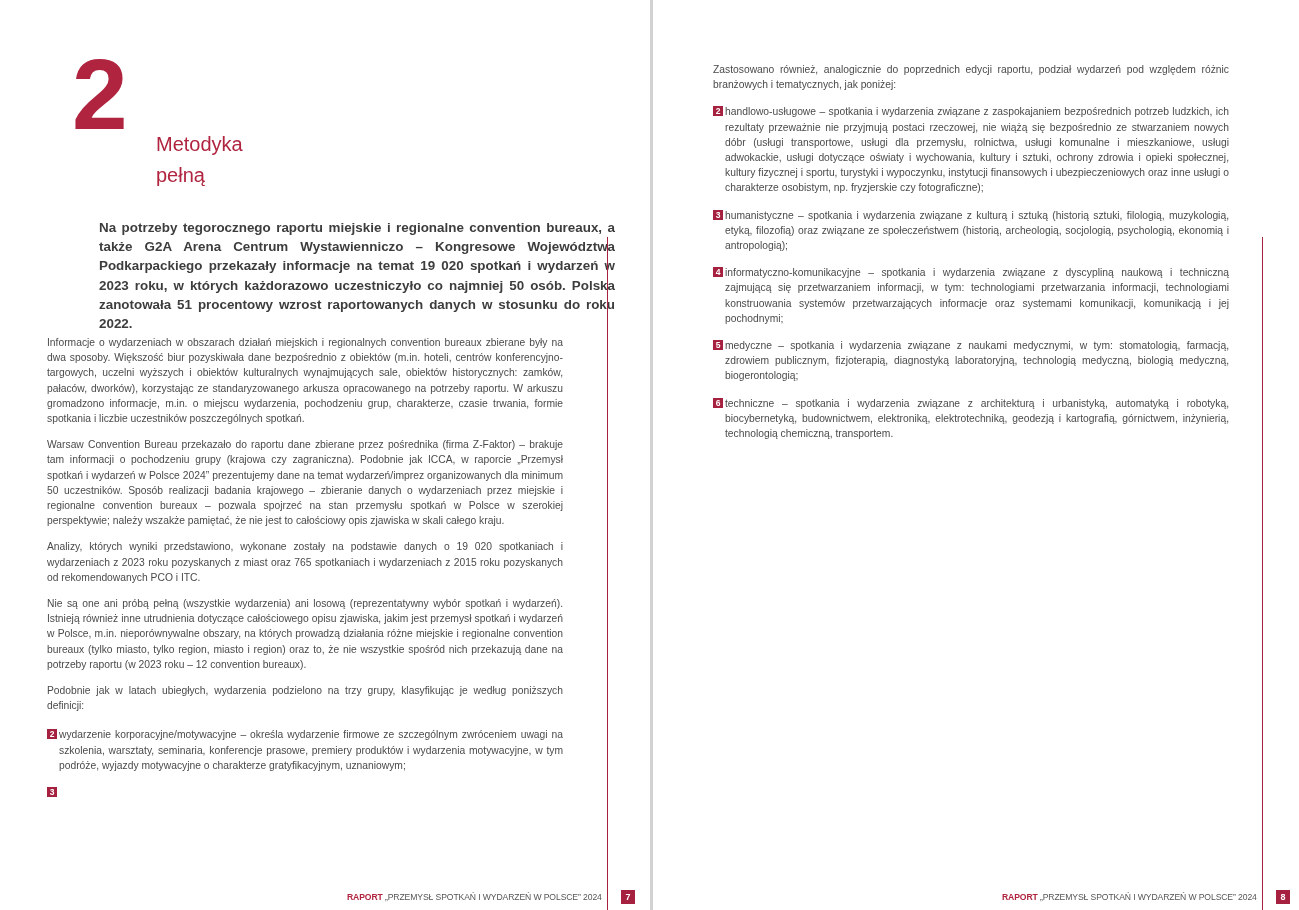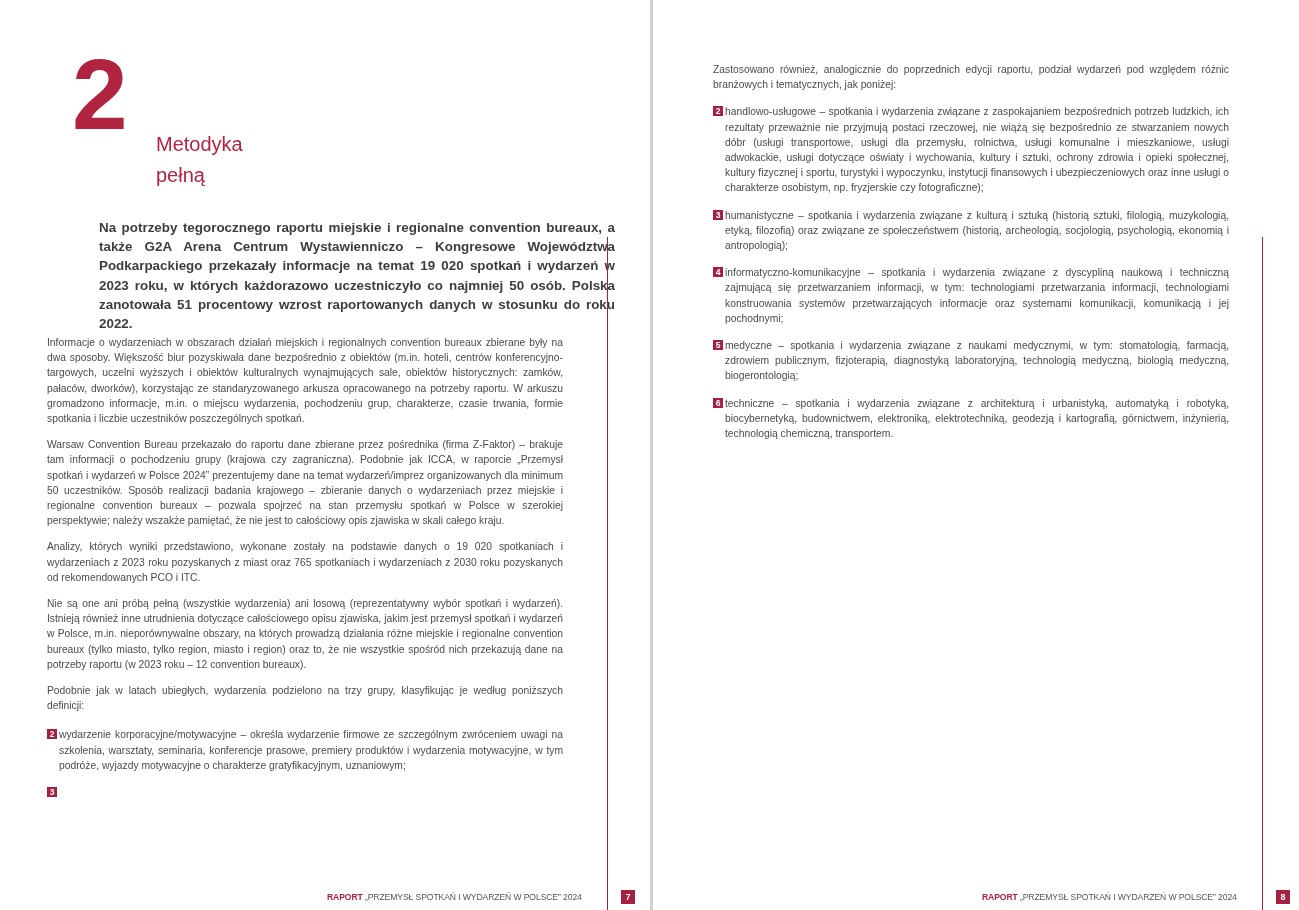--- a/index.html
+++ b/index.html
@@ -23,40 +23,40 @@
   .body { position:absolute; width:516px; font-size:10.3px; line-height:15.2px; color:#4a4a4a; text-align:justify; }
   .body p { margin:0 0 11px 0; }
   .li { position:relative; padding-left:12px; margin:0 0 12px 0; }
   .badge { position:absolute; left:0; top:2px; width:10px; height:10px; background:#a6213f; color:#fff;
            font-size:8.5px; font-weight:bold; line-height:10px; text-align:center; }
 
   #body-left { left:47px; top:335px; }
   #body-right { left:60px; top:62px; width:516px; }
 
   .footer { position:absolute; top:892px; font-size:8.6px; color:#555; letter-spacing:-0.1px; }
-  .footer .brand { color:#b0243f; font-weight:bold; }
+  .footer .brand { color:#b0243f; font-weight:bold;margin-left:20px; }
   .pageno { position:absolute; top:890px; width:14px; height:14px; background:#a6213f; color:#fff;
             font-size:9px; font-weight:bold; text-align:center; line-height:14px; }
 </style>
 </head>
 <body>
 
 <div class="page" id="page-left">
   <div class="chapter-num">2</div>
   <div class="chapter-title">
     <div>Metodyka</div>
     <div>pełną</div>
   </div>
 
   <div class="lead">Na potrzeby tegorocznego raportu miejskie i regionalne convention bureaux, a także G2A Arena Centrum Wystawienniczo – Kongresowe Województwa Podkarpackiego przekazały informacje na temat 19 020 spotkań i wydarzeń w 2023 roku, w których każdorazowo uczestniczyło co najmniej 50 osób. Polska zanotowała 51 procentowy wzrost raportowanych danych w stosunku do roku 2022.</div>
 
   <div class="body" id="body-left">
     <p>Informacje o wydarzeniach w obszarach działań miejskich i regionalnych convention bureaux zbierane były na dwa sposoby. Większość biur pozyskiwała dane bezpośrednio z obiektów (m.in. hoteli, centrów konferencyjno-targowych, uczelni wyższych i obiektów kulturalnych wynajmujących sale, obiektów historycznych: zamków, pałaców, dworków), korzystając ze standaryzowanego arkusza opracowanego na potrzeby raportu. W arkuszu gromadzono informacje, m.in. o miejscu wydarzenia, pochodzeniu grup, charakterze, czasie trwania, formie spotkania i liczbie uczestników poszczególnych spotkań.</p>
     <p>Warsaw Convention Bureau przekazało do raportu dane zbierane przez pośrednika (firma Z-Faktor) – brakuje tam informacji o pochodzeniu grupy (krajowa czy zagraniczna). Podobnie jak ICCA, w raporcie „Przemysł spotkań i wydarzeń w Polsce 2024” prezentujemy dane na temat wydarzeń/imprez organizowanych dla minimum 50 uczestników. Sposób realizacji badania krajowego – zbieranie danych o wydarzeniach przez miejskie i regionalne convention bureaux – pozwala spojrzeć na stan przemysłu spotkań w Polsce w szerokiej perspektywie; należy wszakże pamiętać, że nie jest to całościowy opis zjawiska w skali całego kraju.</p>
-    <p>Analizy, których wyniki przedstawiono, wykonane zostały na podstawie danych o 19 020 spotkaniach i wydarzeniach z 2023 roku pozyskanych z miast oraz 765 spotkaniach i wydarzeniach z 2030 roku pozyskanych od rekomendowanych PCO i ITC.</p>
+    <p>Analizy, których wyniki przedstawiono, wykonane zostały na podstawie danych o 19 020 spotkaniach i wydarzeniach z 2023 roku pozyskanych z miast oraz 765 spotkaniach i wydarzeniach z 2015 roku pozyskanych od rekomendowanych PCO i ITC.</p>
     <p>Nie są one ani próbą pełną (wszystkie wydarzenia) ani losową (reprezentatywny wybór spotkań i wydarzeń). Istnieją również inne utrudnienia dotyczące całościowego opisu zjawiska, jakim jest przemysł spotkań i wydarzeń w Polsce, m.in. nieporównywalne obszary, na których prowadzą działania różne miejskie i regionalne convention bureaux (tylko miasto, tylko region, miasto i region) oraz to, że nie wszystkie spośród nich przekazują dane na potrzeby raportu (w 2023 roku – 12 convention bureaux).</p>
     <p style="margin-bottom:14px">Podobnie jak w latach ubiegłych, wydarzenia podzielono na trzy grupy, klasyfikując je według poniższych definicji:</p>
     <div class="li">
       <span class="badge">1</span>
     </div>
     <div class="li">
       <span class="badge">2</span>
       <span>wydarzenie korporacyjne/motywacyjne – określa wydarzenie firmowe ze szczególnym zwróceniem uwagi na szkolenia, warsztaty, seminaria, konferencje prasowe, premiery produktów i wydarzenia motywacyjne, w tym podróże, wyjazdy motywacyjne o charakterze gratyfikacyjnym, uznaniowym;</span>
     </div>
     <div class="li">

